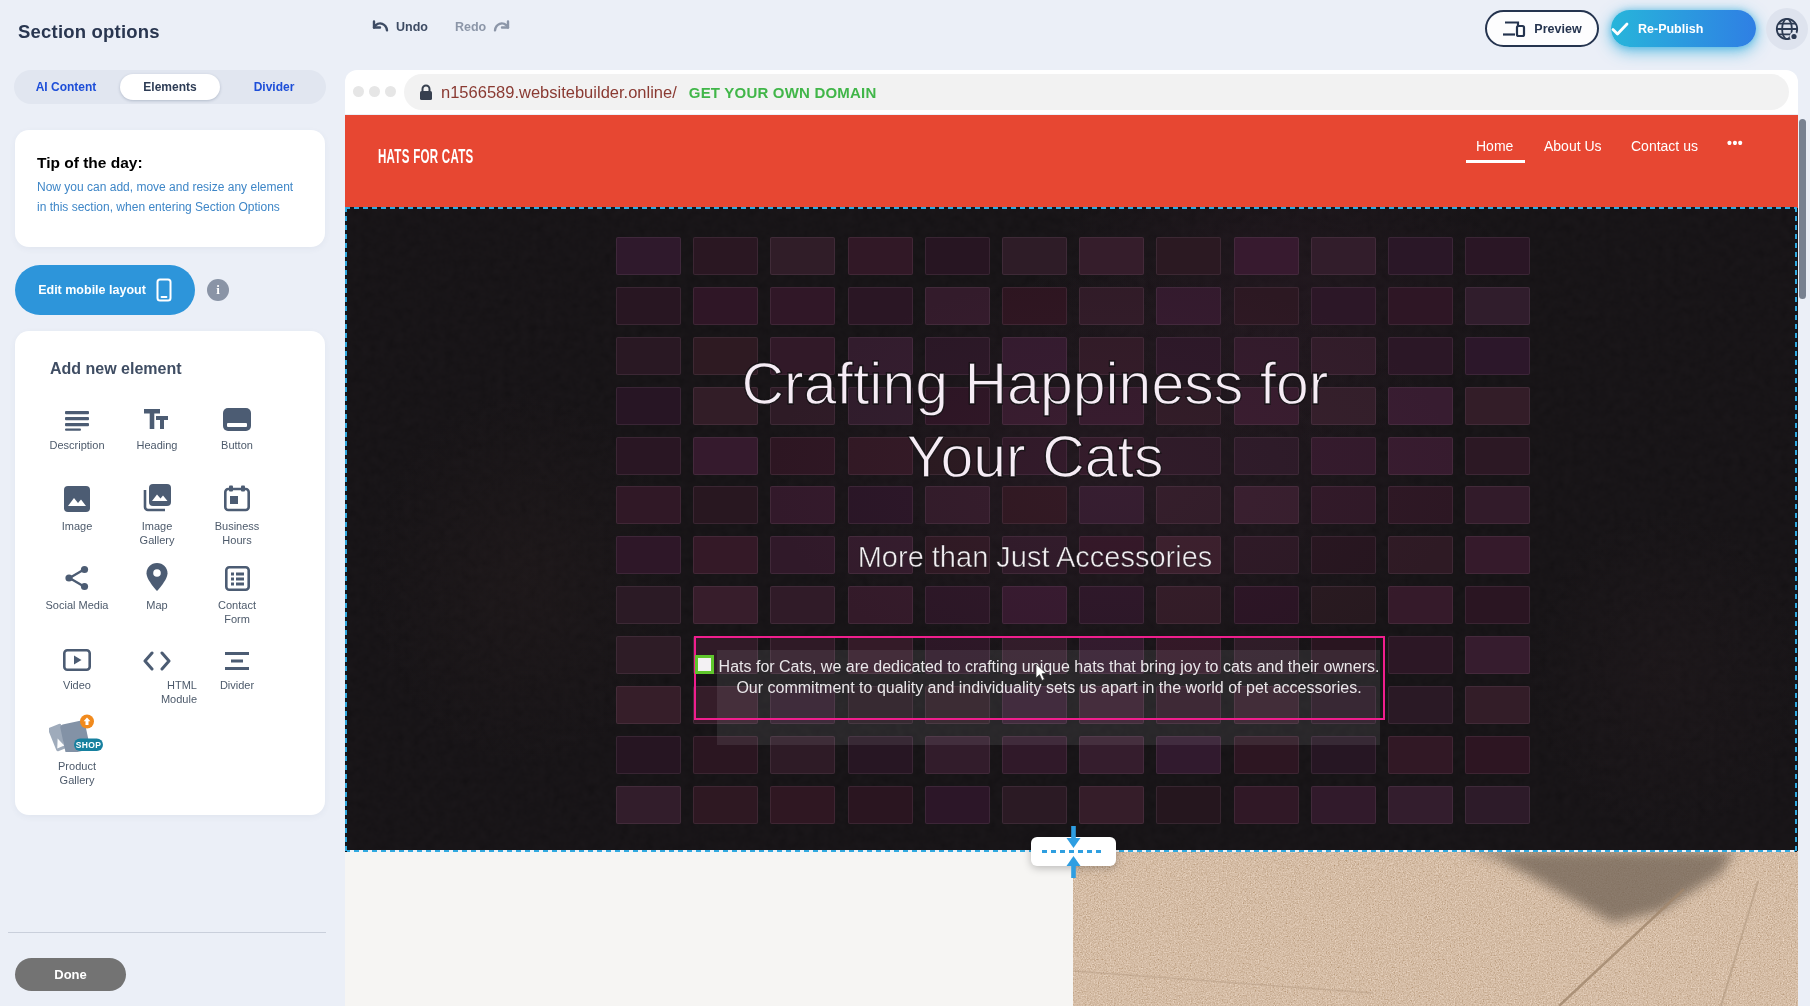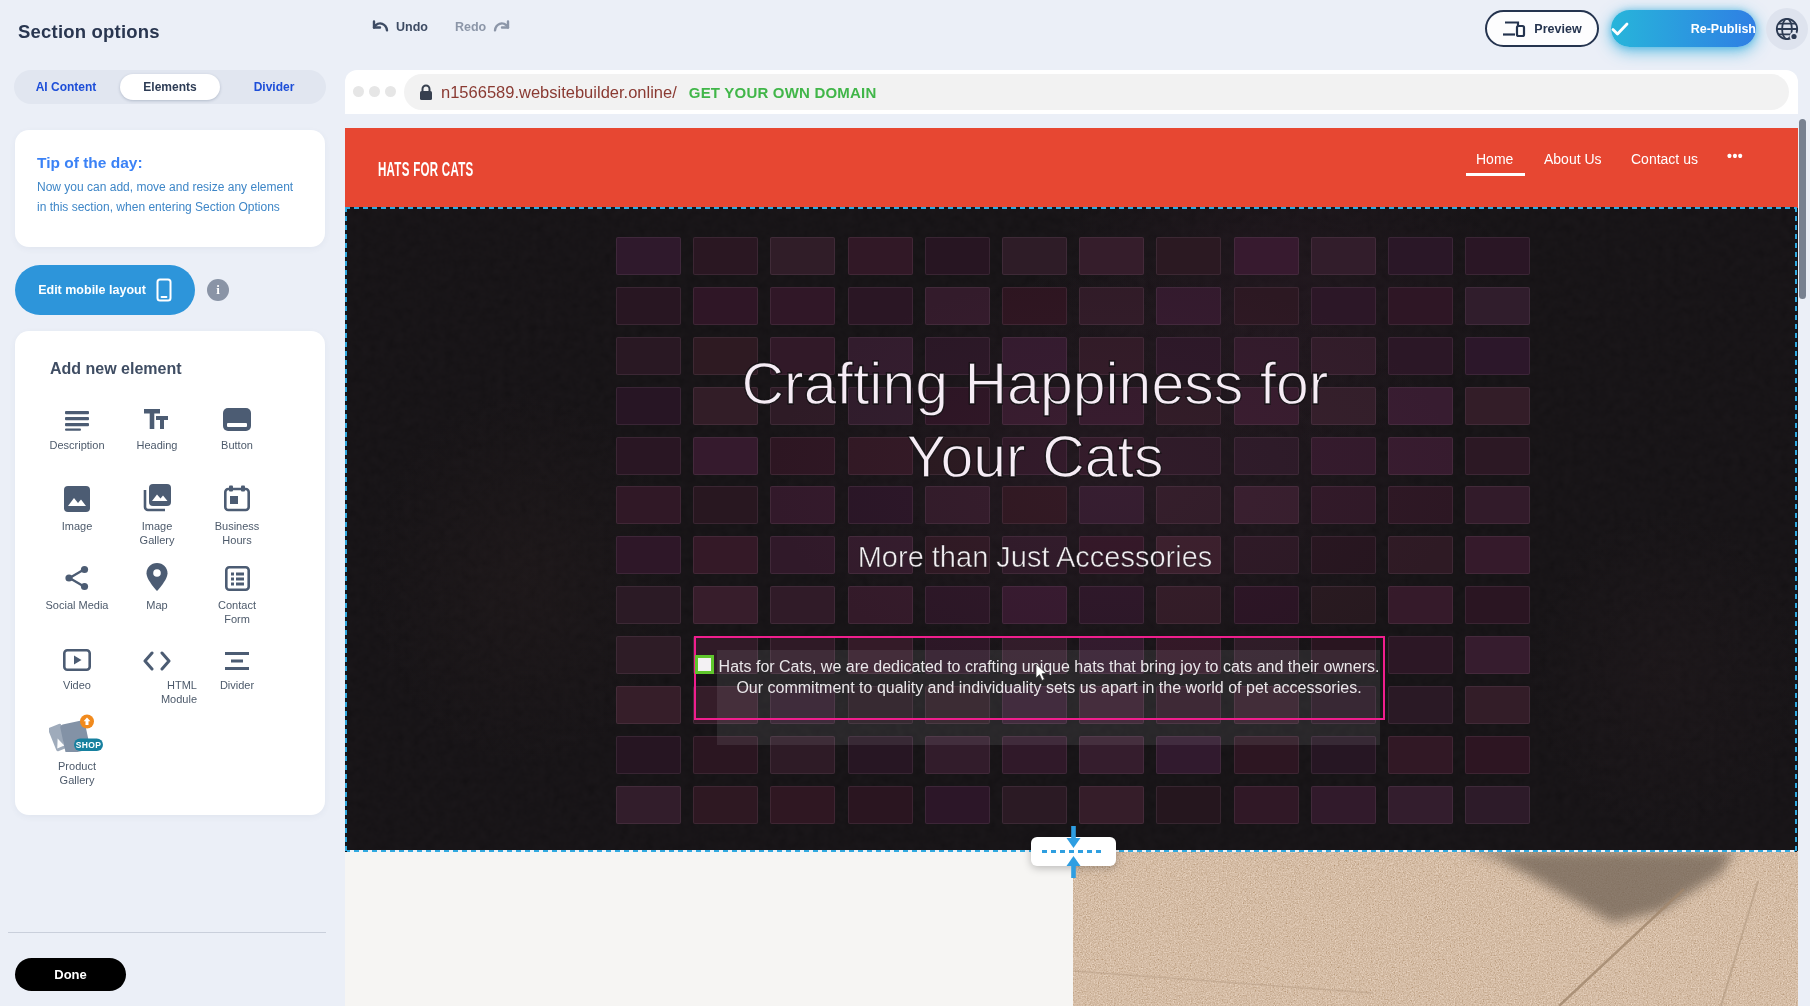--- a/index.html
+++ b/index.html
@@ -5,48 +5,48 @@
 * { margin:0; padding:0; box-sizing:border-box; }
 html,body { width:1810px; height:1006px; overflow:hidden; }
 body { background:#ebeff7; font-family:"Liberation Sans", sans-serif; position:relative; }
 .abs { position:absolute; }
 
 
 #sec-opts { left:18px; top:21px; font-size:18.5px; font-weight:bold; color:#293650; letter-spacing:0.2px; }
 #undo { left:372px; top:20px; display:flex; align-items:center; gap:7px; color:#3d4b63; font-weight:bold; font-size:12.5px; }
 #redo { left:455px; top:20px; display:flex; align-items:center; gap:7px; color:#8c96a8; font-weight:bold; font-size:12.5px; }
 #btn-preview { left:1485px; top:10px; width:114px; height:37px; border:2px solid #25344f; border-radius:19px; background:#fdfdfe; display:flex; align-items:center; justify-content:center; gap:8px; color:#25344f; font-weight:bold; font-size:12.5px; }
-#btn-republish { left:1611px; top:10px; width:145px; height:37px; border-radius:19px; background:linear-gradient(90deg,#27b5da,#2f7fe4); box-shadow:0 4px 16px rgba(41,170,220,0.75), 0 0 6px rgba(41,170,220,0.45); display:flex; align-items:center; justify-content:space-between; gap:9px; color:#fff; font-weight:bold; font-size:12.5px; }
+#btn-republish { left:1611px; top:10px; width:145px; height:37px; border-radius:19px; background:linear-gradient(90deg,#27b5da,#2f7fe4); box-shadow:0 4px 16px rgba(41,170,220,0.75), 0 0 6px rgba(41,170,220,0.45); display:flex; align-items:center; justify-content:flex-start; gap:9px; color:#fff; font-weight:bold; font-size:12.5px; }
 #globe { left:1766px; top:8px; width:42px; height:42px; border-radius:50%; background:#dee3ee; display:flex; align-items:center; justify-content:center; }
 
 
 #tabs { left:14px; top:70px; width:312px; height:34px; background:#e1e6f0; border-radius:17px; display:flex; align-items:center; }
 #tabs .tab { flex:1; text-align:center; font-size:12px; font-weight:bold; color:#1d4ed8; }
 #tab-el { position:absolute; left:106px; top:4px; width:100px; height:26px; background:#fff; border-radius:13px; box-shadow:0 1px 3px rgba(40,60,90,0.25); line-height:26px; text-align:center; font-size:12px; font-weight:bold; color:#2d3c55; }
 #tipcard { left:15px; top:130px; width:310px; height:117px; background:#fff; border-radius:14px; box-shadow:0 2px 6px rgba(60,80,120,0.06); }
-#tipcard h3 { margin:24px 0 0 22px; color:#3b82f6; font-size:15.5px; }
+#tipcard h3 { margin:24px 0 0 22px; color:#000000; font-size:15.5px; }
 #tipcard p { margin:5px 0 0 22px; color:#3e86c7; font-size:12px; line-height:20px; white-space:nowrap; }
 #btn-mobile { left:15px; top:265px; width:180px; height:50px; border-radius:25px; background:#2d95da; display:flex; align-items:center; justify-content:center; gap:10px; color:#fff; font-weight:bold; font-size:12.5px; }
 #info-i { left:207px; top:279px; width:22px; height:22px; border-radius:50%; background:#8a94a6; color:#fff; font-size:13px; font-weight:bold; text-align:center; line-height:22px; font-family:"Liberation Serif",serif; }
 #addcard { left:15px; top:331px; width:310px; height:484px; background:#fff; border-radius:14px; box-shadow:0 2px 6px rgba(60,80,120,0.06); }
 #addcard h3 { margin:29px 0 0 35px; color:#3f4d63; font-size:16px; font-weight:bold; }
 .el { position:absolute; width:80px; text-align:center; }
 .el .ic { height:28px; display:flex; align-items:flex-end; justify-content:center; }
 .el .lb { margin-top:7px; font-size:11px; color:#4d5a6b; line-height:14px; }
 #divline { left:8px; top:932px; width:318px; height:1px; background:#c9cfdb; }
-#btn-done { left:15px; top:958px; width:111px; height:33px; border-radius:17px; background:#000000; color:#fff; font-weight:bold; font-size:13px; text-align:center; line-height:33px; }
+#btn-done { left:15px; top:958px; width:111px; height:33px; border-radius:17px; background:#737373; color:#fff; font-weight:bold; font-size:13px; text-align:center; line-height:33px; }
 
 
 #bwin { left:345px; top:70px; width:1453px; height:936px; }
 #bbar { position:absolute; left:0; top:0; width:1453px; height:44px; background:#fff; border-radius:12px 12px 0 0; }
 .dot { position:absolute; top:86px; width:11px; height:11px; border-radius:50%; background:#e6e6e6; }
 #urlpill { position:absolute; left:59px; top:4px; width:1385px; height:36px; background:#f2f2f2; border-radius:18px; display:flex; align-items:center; }
 #urltext { margin-left:8px; font-size:16.5px; color:#8a3a32; }
 #getdomain { margin-left:12px; font-size:15px; font-weight:bold; color:#41b649; letter-spacing:0.2px; }
-#redhdr { position:absolute; left:0; top:58px; width:1453px; height:93px; background:#e74732; }
+#redhdr { position:absolute; left:0; top:45px; width:1453px; height:93px; background:#e74732; }
 #logo { position:absolute; left:33px; top:29px; color:#fff; font-weight:bold; font-size:21px; letter-spacing:0.5px; transform:scaleX(0.55); transform-origin:left center; }
 .nav { position:absolute; top:23px; color:#fff; font-size:14px; white-space:nowrap; }
 #nav-underline { position:absolute; left:1121px; top:45px; width:59px; height:2.5px; background:#fff; }
 
 
 #hero { position:absolute; left:0px; top:138px; width:1453px; height:643px; background:#0e0c0e; overflow:hidden; }
 .gc { position:absolute; width:65px; height:38px; border:1px solid rgba(125,95,115,0.22); border-radius:2px; }
 #heroglow1 { position:absolute; left:420px; top:60px; width:700px; height:420px; background:radial-gradient(ellipse at center, rgba(115,55,95,0.13), rgba(115,55,95,0) 70%); }
 #heroglow2 { position:absolute; left:680px; top:-60px; width:500px; height:300px; background:radial-gradient(ellipse at center, rgba(100,45,80,0.13), rgba(100,45,80,0) 70%); }
 #h1a { position:absolute; left:0; top:142px; width:1380px; text-align:center; color:#f6ecf5; font-size:59px; font-weight:normal; -webkit-text-stroke:1.3px rgba(16,12,16,0.9); }

